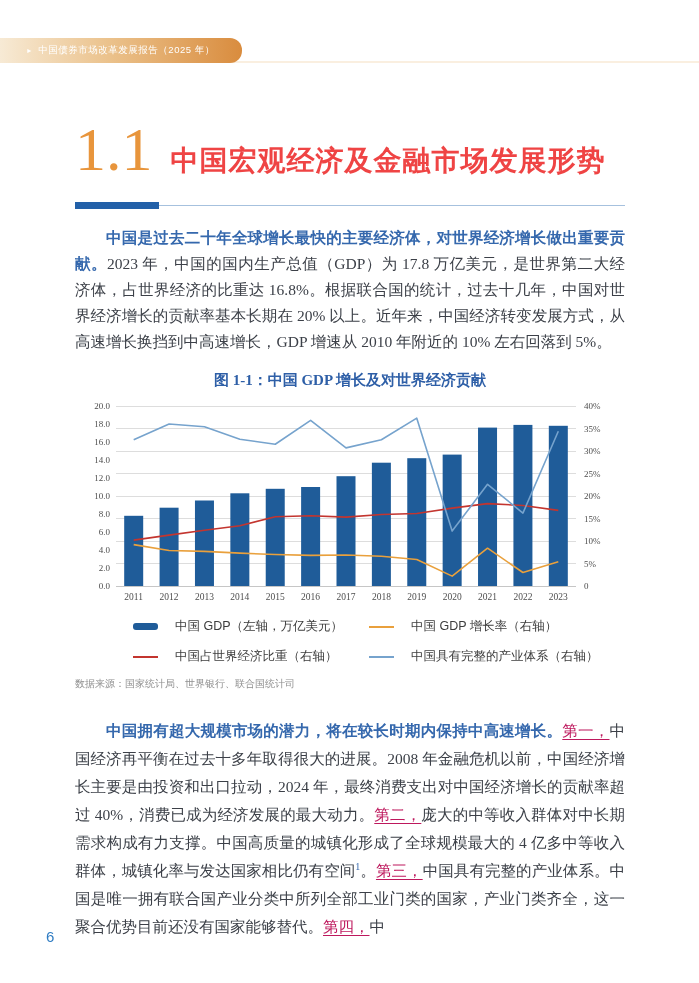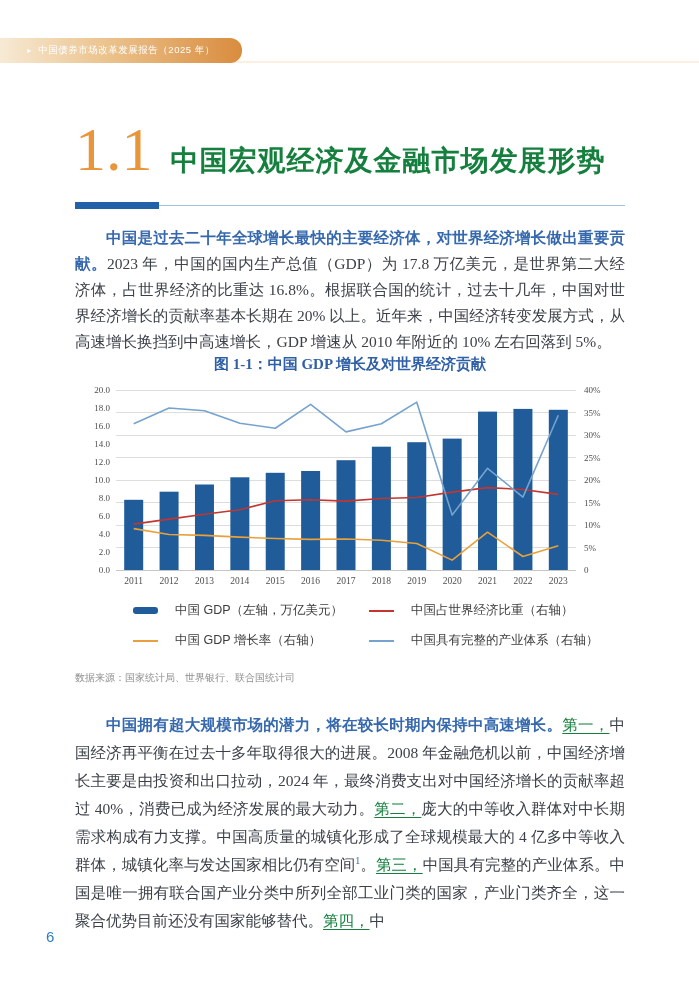--- a/index.html
+++ b/index.html
@@ -14,44 +14,44 @@
   .band-bullet{color:#ffffff;font-size:8px;line-height:1;}
   .band-text{color:#ffffff;font-size:9.5px;letter-spacing:.5px;
              font-family:"Liberation Sans",sans-serif;}
   .band-rule{position:absolute;top:61px;left:0;width:699px;height:2px;background:#FAEFE0;}
 
   .content{position:absolute;left:75px;top:118px;width:550px;}
 
   
   .section-heading{display:flex;align-items:baseline;gap:18px;height:74px;}
   .sec-num{color:#E8953C;font-size:62px;line-height:1;font-family:"Liberation Serif",serif;}
-  .sec-title{color:#15803d;font-size:28px;font-weight:bold;letter-spacing:1px;text-align:right;}
+  .sec-title{color:#ef4444;font-size:28px;font-weight:bold;letter-spacing:1px;text-align:right;}
   .heading-rule{display:flex;align-items:center;margin-top:10px;}
   .rule-thick{width:84px;height:7px;background:#2260A8;}
   .rule-thin{flex:1;height:1px;background:#A6C1DE;}
 
   
   .body-para{margin:16px 0 0;font-size:15.5px;line-height:26px;color:#3C4048;
              text-align:justify;text-indent:2em;}
   .para2{margin-top:26px;line-height:28px;}
   .seg-normal{}
   .seg-em{color:#3568AD;font-weight:bold;}
-  .seg-marker{color:#15803d;text-decoration:underline;text-underline-offset:3px;}
+  .seg-marker{color:#be185d;text-decoration:underline;text-underline-offset:3px;}
   sup.seg-sup{color:#3568AD;font-size:10px;line-height:0;}
 
   
-  .fig-title{text-align:center;color:#2E5FA7;font-weight:bold;font-size:15px;}
+  .fig-title{margin-top:16px;text-align:center;color:#2E5FA7;font-weight:bold;font-size:15px;}
   .chart{display:block;margin:8px auto 0;}
   .chart text{font-family:"Liberation Serif",serif;}
   .legend{margin:6px 0 0 58px;width:480px;display:grid;grid-template-columns:236px 244px;
           row-gap:13px;font-family:"Liberation Sans",sans-serif;font-size:12.5px;color:#3C3C3C;}
   .legend-item{display:flex;align-items:center;gap:17px;}
   .swatch-bar{width:25px;height:7px;border-radius:3px;flex:0 0 auto;}
   .swatch-line{width:25px;height:2px;flex:0 0 auto;}
-  .source-note{margin-top:22px;font-size:10px;color:#8F8F8F;
+  .source-note{margin-top:12px;font-size:10px;color:#8F8F8F;
                font-family:"Liberation Sans",sans-serif;}
 
   .page-number{position:absolute;left:46px;top:928px;color:#2F7CC3;font-size:15px;
                font-family:"Liberation Sans",sans-serif;}
 </style>
 </head>
 <body>
 
 <div class="page">
 
@@ -141,26 +141,26 @@
           <polyline points="55.69230769230769,146.6 91.07692307692308,152.45 126.46153846153847,153.35 161.84615384615387,155.15 197.23076923076923,156.5 232.61538461538464,157.4 268,156.95 303.3846153846154,158.3 338.7692307692308,161.45 374.1538461538462,178.1 409.53846153846155,150.2 444.92307692307696,174.5 480.3076923076923,163.7" fill="none" stroke="#E9A03C" stroke-width="1.6" stroke-linejoin="round"></polyline>
           <polyline points="55.69230769230769,41.75 91.07692307692308,26 126.46153846153847,28.69999999999999 161.84615384615387,41.29999999999998 197.23076923076923,46.25 232.61538461538464,22.400000000000006 268,49.849999999999994 303.3846153846154,41.75 338.7692307692308,20.150000000000034 374.1538461538462,133.1 409.53846153846155,86.29999999999998 444.92307692307696,115.10000000000001 480.3076923076923,33.19999999999999" fill="none" stroke="#76A3CD" stroke-width="1.6" stroke-linejoin="round"></polyline>
         </svg>
 
       <div class="legend" id="legend">
           <div class="legend-item">
             <span class="swatch-bar" style="background: rgb(31, 92, 153);"></span>
             <span>中国 GDP（左轴，万亿美元）</span>
           </div>
           <div class="legend-item">
+            <span class="swatch-line" style="background: rgb(233, 160, 60);"></span>
+            <span>中国 GDP 增长率（右轴）</span>
+          </div>
+          <div class="legend-item">
             <span class="swatch-line" style="background: rgb(195, 53, 47);"></span>
             <span>中国占世界经济比重（右轴）</span>
-          </div>
-          <div class="legend-item">
-            <span class="swatch-line" style="background: rgb(233, 160, 60);"></span>
-            <span>中国 GDP 增长率（右轴）</span>
           </div>
           <div class="legend-item">
             <span class="swatch-line" style="background: rgb(118, 163, 205);"></span>
             <span>中国具有完整的产业体系（右轴）</span>
           </div>
         </div>
 
       <div class="source-note">数据来源：国家统计局、世界银行、联合国统计司</div>
     </figure>
 

